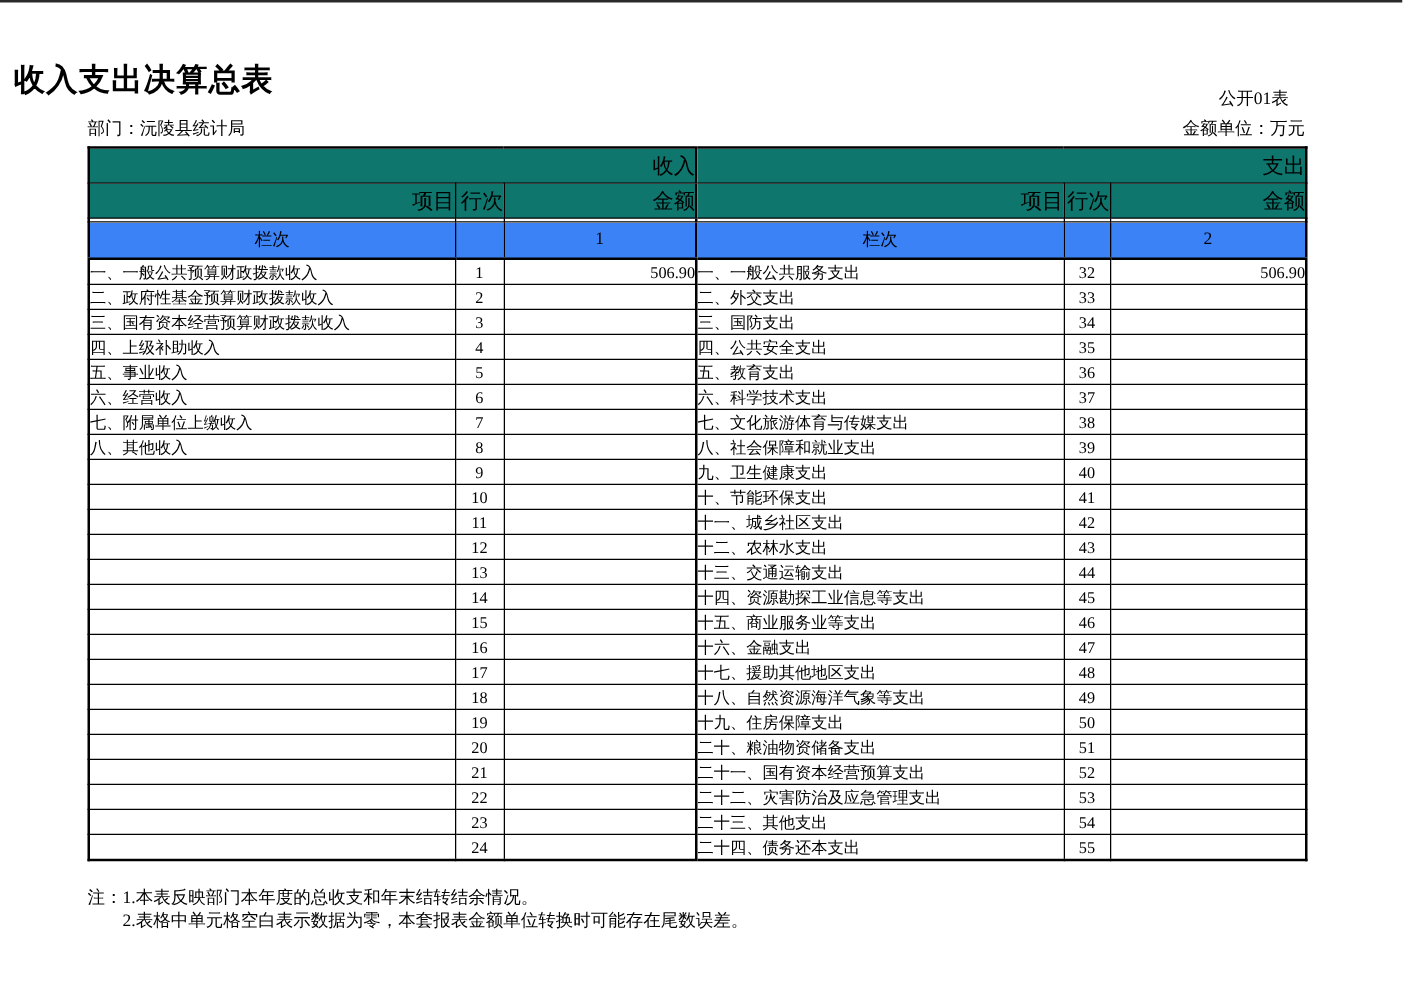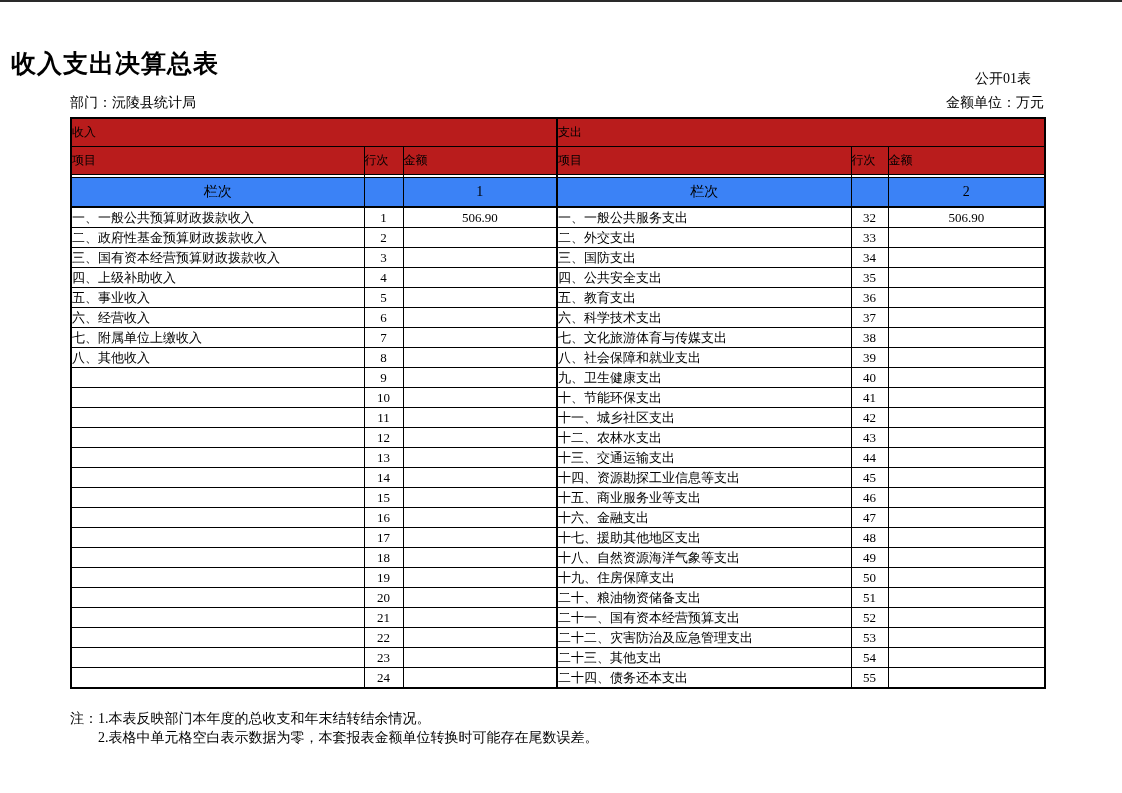--- a/index.html
+++ b/index.html
@@ -41,41 +41,41 @@
   }
   table.main th, table.main td {
     border: 1px solid #000;
     padding: 0;
     font-weight: normal;
     overflow: hidden;
     white-space: nowrap;
   }
   tr.hdr th {
     height: 27px;
-    background: #b91c1c;
-    font-size: 12px;
-    text-align: left;
+    background: #0f766e;
+    font-size: 17px;
+    text-align: right;
   }
   tr.spacer td {
     height: 2px;
     background: #ffffff;
     border-top: 1px solid #000;
     border-bottom: 1px solid #000;
   }
   tr.colidx th {
     height: 28px;
     background: #3b82f6;
     font-size: 14px;
     text-align: center;
     border-bottom: 2px solid #000;
   }
   tbody td { height: 19px; font-size: 13px; }
   .c-item  { text-align: left;  padding-left: 3px; }
   .c-line  { text-align: center; }
-  .c-amount{ text-align: center; padding-right: 1px; margin-left: 16px; }
+  .c-amount{ text-align: right; padding-right: 1px; margin-left: 16px; }
   .mid { border-left: 2px solid #000 !important; }
   .notes {
     position: absolute; left: 70px; top: 688px;
     font-size: 14px; line-height: 19px; margin-top: 21px;
   }
   .note-indent { padding-left: 28px; }
 </style>
 </head>
 <body>
 

